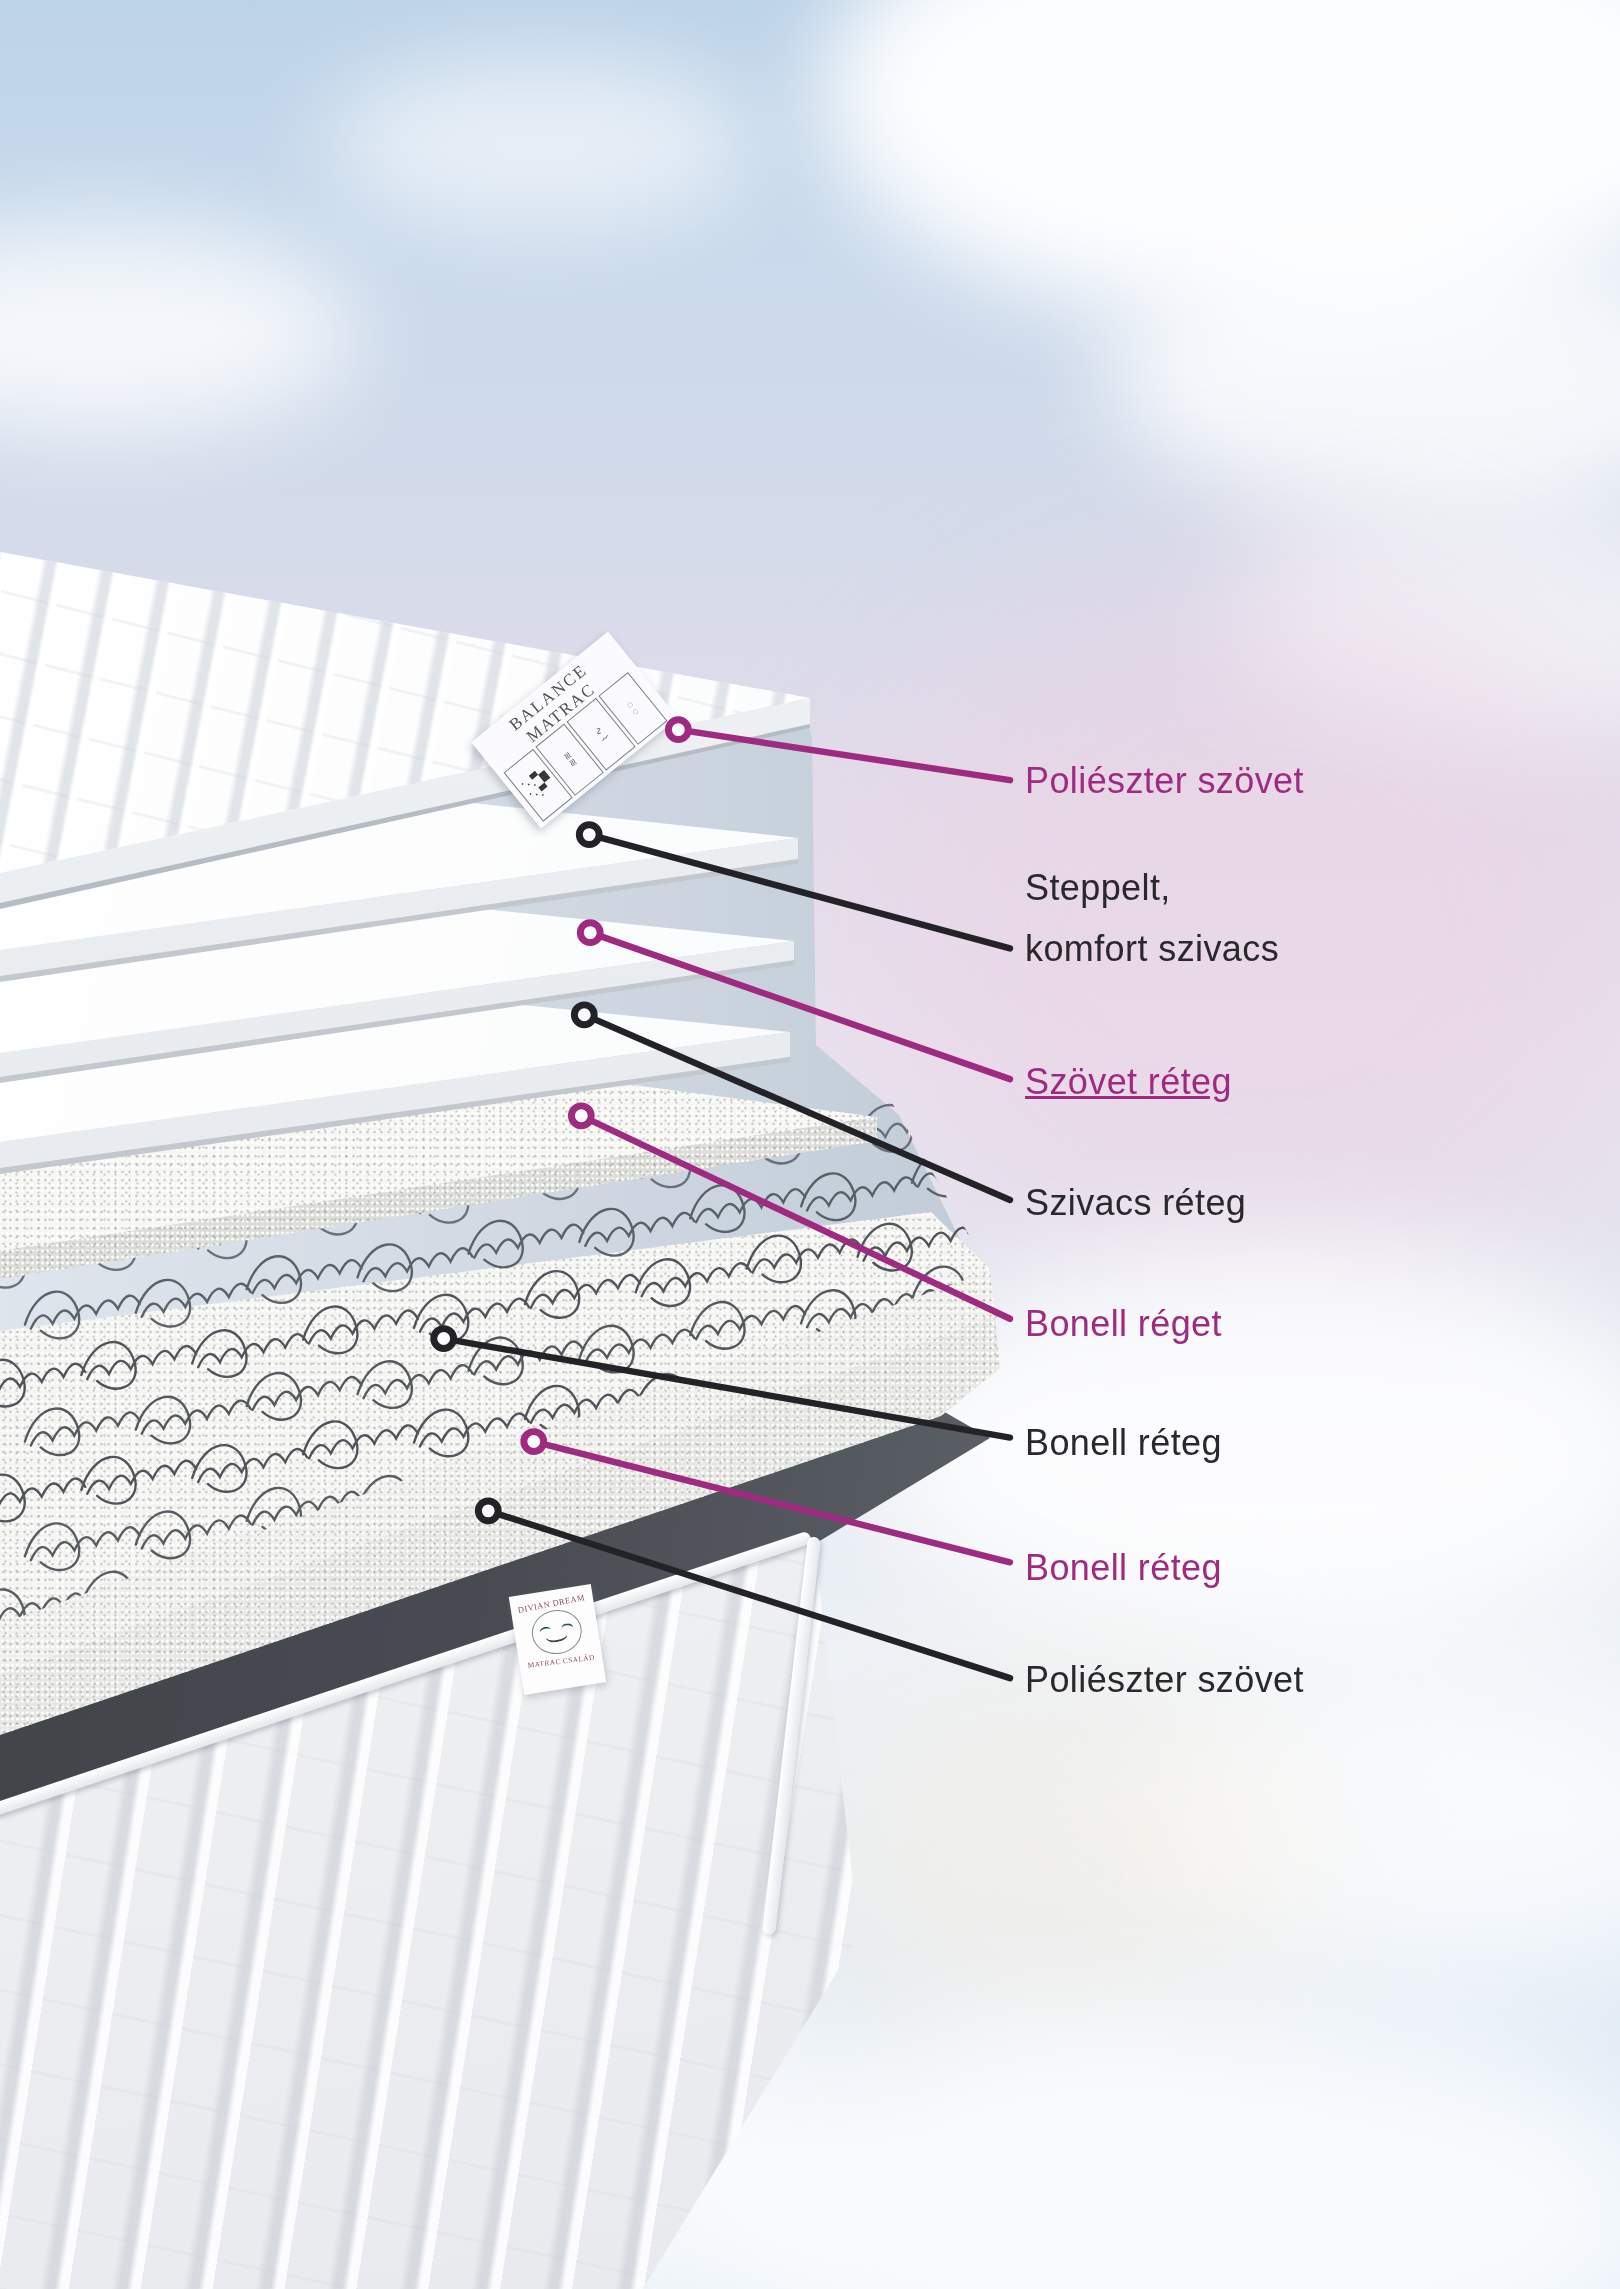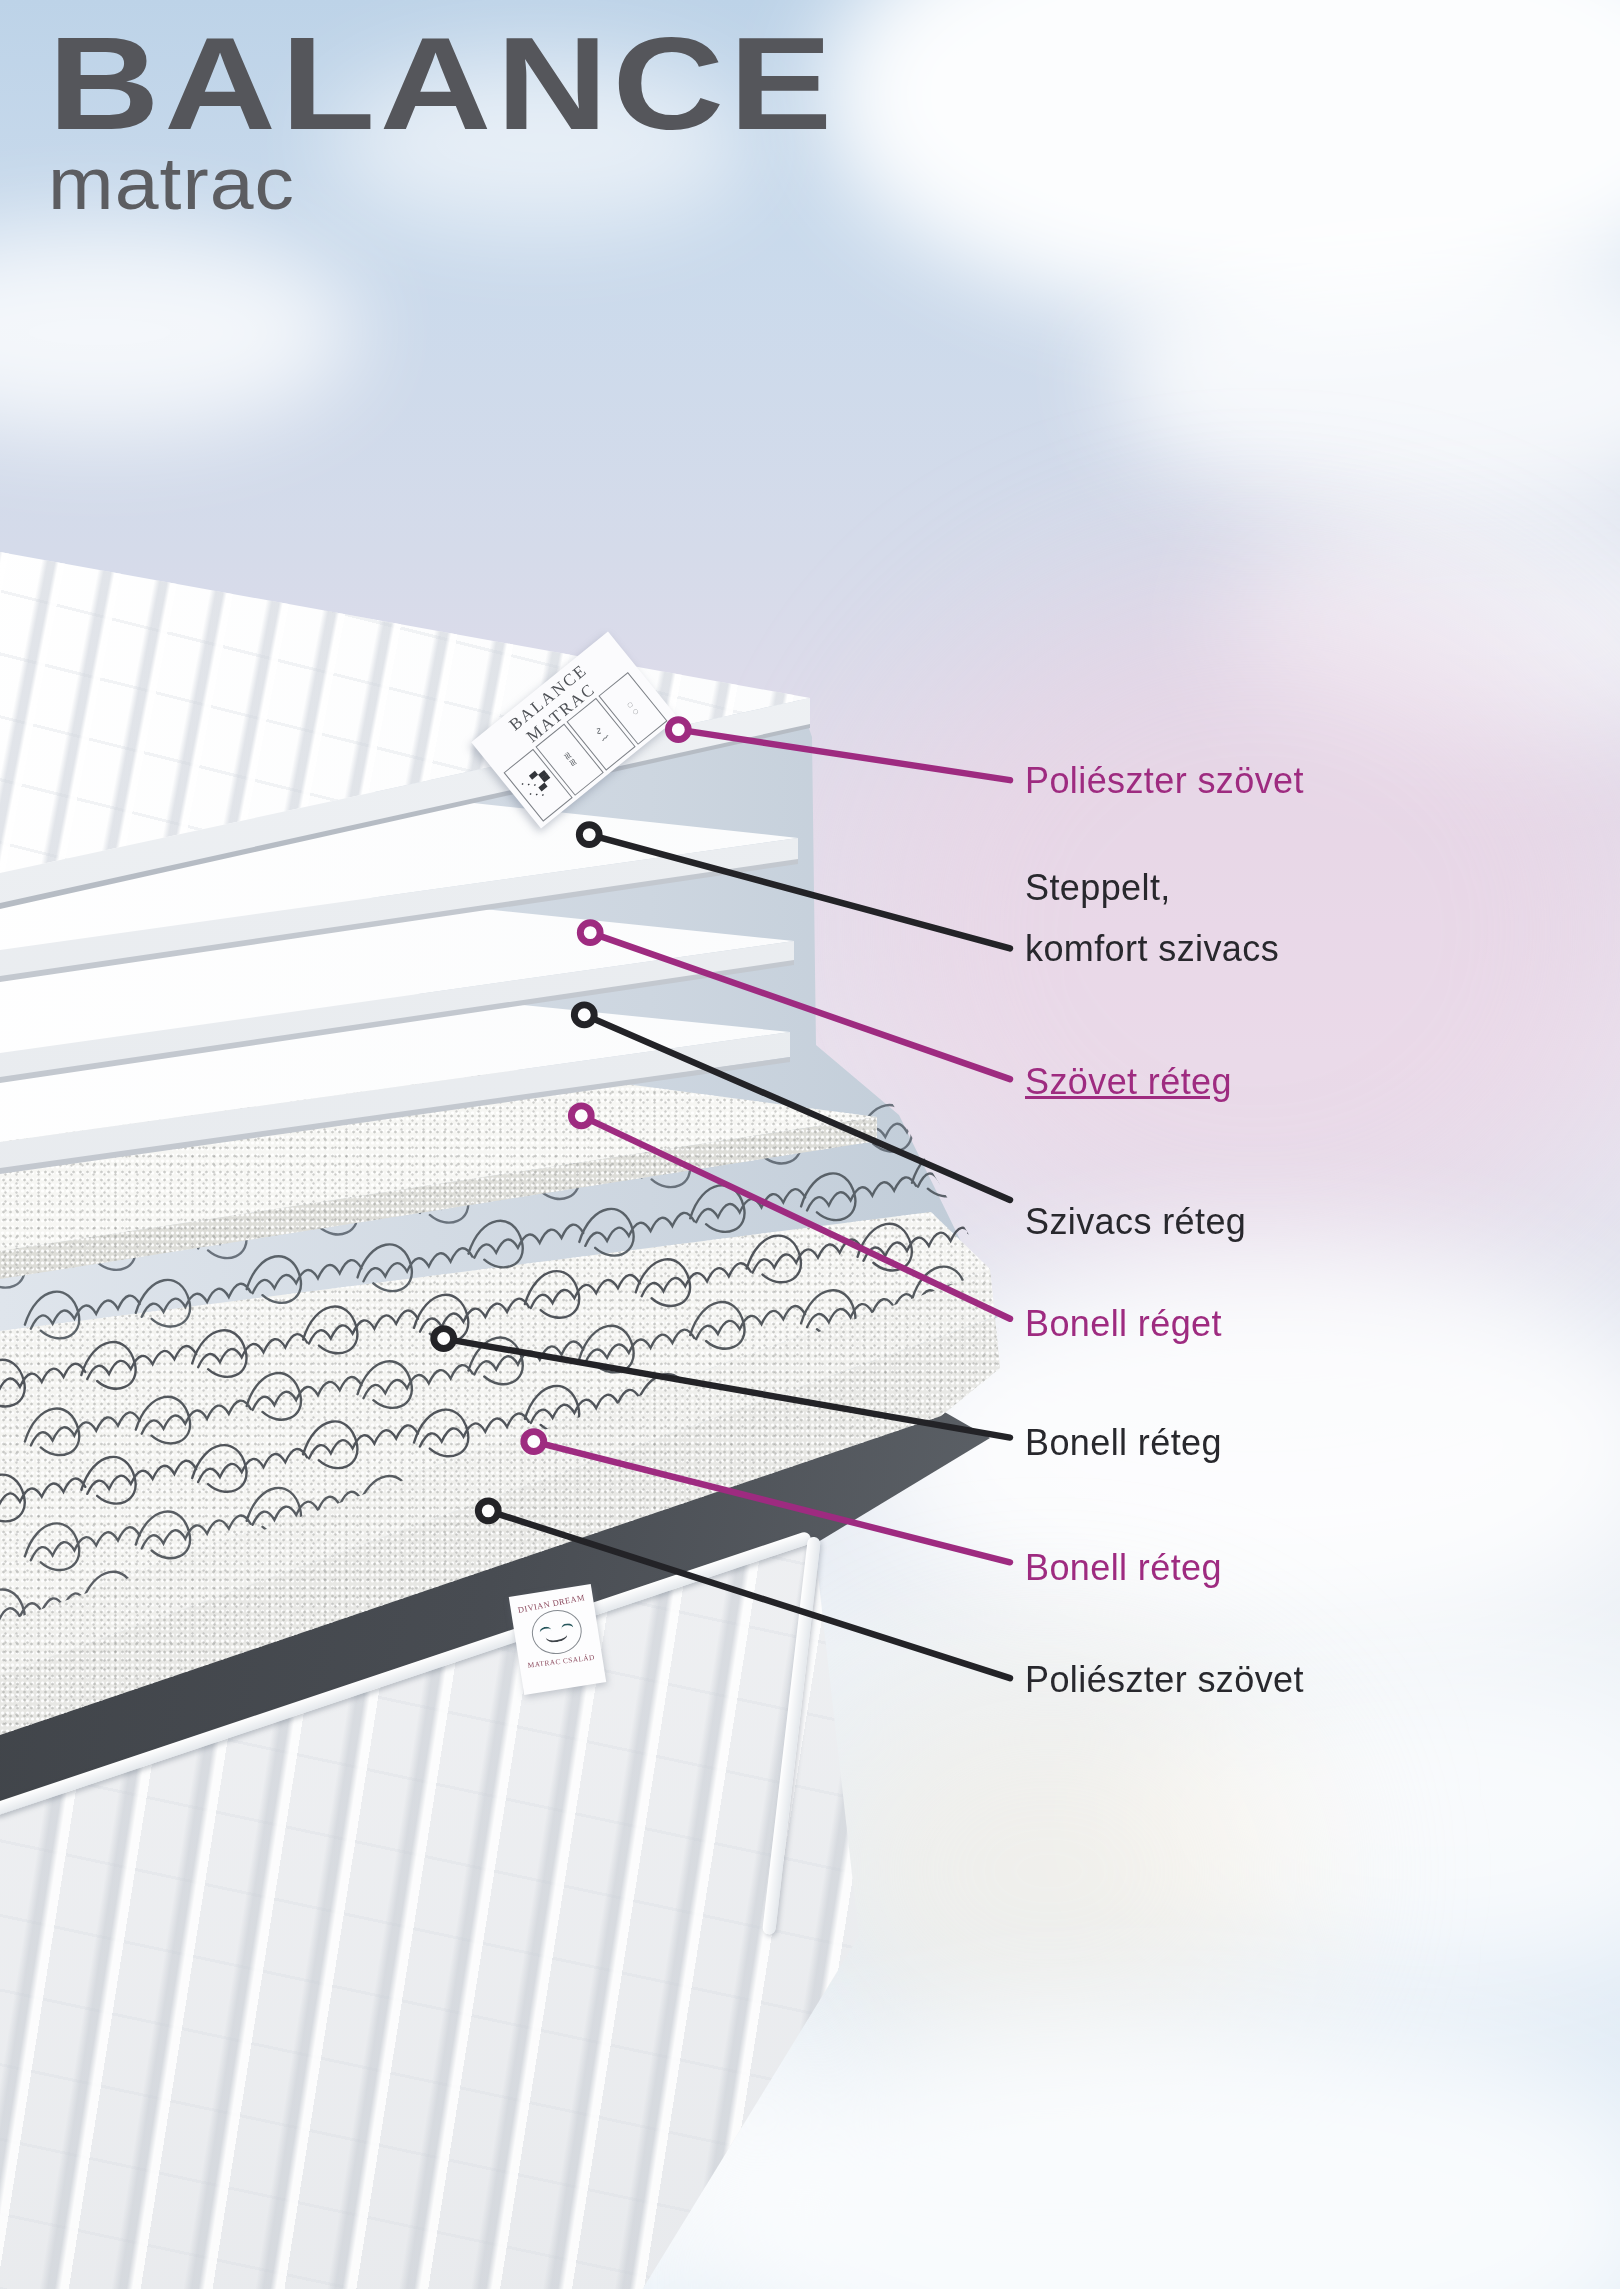--- a/index.html
+++ b/index.html
@@ -187,26 +187,22 @@
       <circle cx="539" cy="1456" r="10" fill="#fdfdfe" stroke="#9e2b80" stroke-width="7"></circle>
       <line x1="493" y1="1526" x2="1020" y2="1695" stroke="#232327" stroke-width="6.5" stroke-linecap="round"></line>
       <circle cx="493" cy="1526" r="10" fill="#fdfdfe" stroke="#232327" stroke-width="7"></circle>
     </svg>
 
   <div id="labels">
       <div class="lbl" style="top: 750px; color: rgb(158, 43, 128);">Poliészter szövet</div>
       <div class="lbl" style="top: 857px; color: rgb(40, 40, 45);">Steppelt,
 komfort szivacs</div>
       <div class="lbl" style="top: 1051px; color: rgb(158, 43, 128); text-decoration: underline;">Szövet réteg</div>
-      <div class="lbl" style="top: 1172px; color: rgb(40, 40, 45); margin-top: 19px;">Szivacs réteg</div>
+      <div class="lbl" style="top: 1172px; color: rgb(40, 40, 45);">Szivacs réteg</div>
       <div class="lbl" style="top: 1293px; color: rgb(158, 43, 128);">Bonell réget</div>
       <div class="lbl" style="top: 1412px; color: rgb(40, 40, 45);">Bonell réteg</div>
       <div class="lbl" style="top: 1537px; color: rgb(158, 43, 128);">Bonell réteg</div>
       <div class="lbl" style="top: 1649px; color: rgb(40, 40, 45);">Poliészter szövet</div>
     </div>
 
-  <div class="abs title-wrap">
-    <div class="title-main">BALANCE</div>
-    <div class="title-sub">matrac</div>
-  </div>
 
 </div>
 
 
 </body></html>

